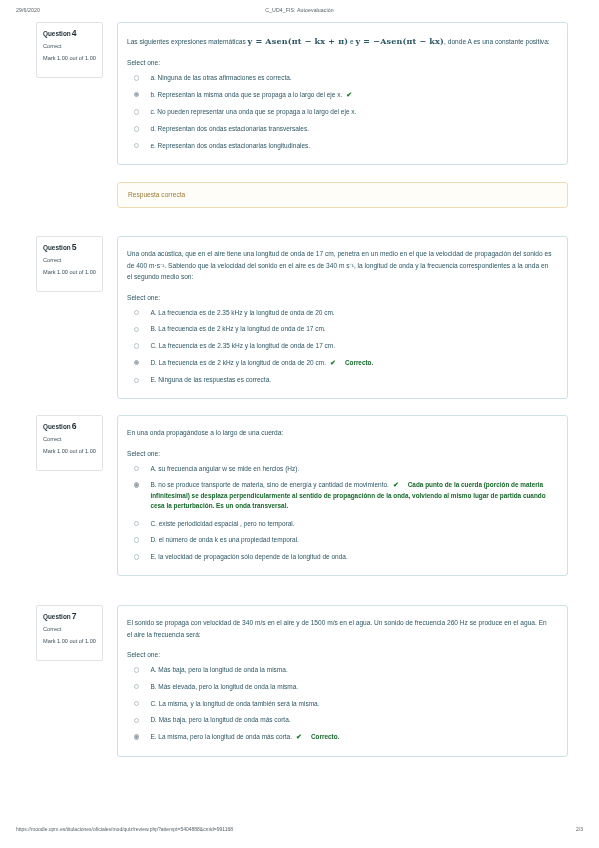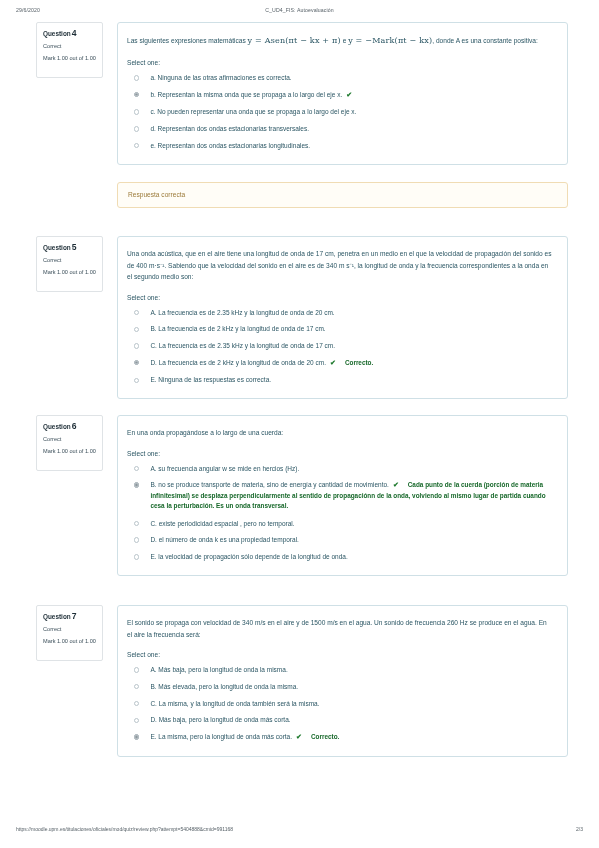--- a/index.html
+++ b/index.html
@@ -122,21 +122,21 @@
     padding: 11px 14px 13px 9px;
   }
 
   .qtext {
     font-size: 6.6px;
     line-height: 1.75;
     color: #2b5664;
   }
   .qtext .mathy {
     font-family: "DejaVu Serif", serif;
-    font-weight: normal;
+    font-weight: bold;
     font-size: 8px;
     letter-spacing: 0.2px;
   }
 
   .select-one {
     font-size: 6.6px;
     color: #2b5664;
     margin-top: 11px;
     margin-bottom: 7px;
   }
@@ -239,21 +239,21 @@
   <div class="qwrap" style="top:22px;">
     <div class="qinfo">
       <div class="q-num">
         <span>Question</span><span class="num">4</span>
       </div>
       <div class="q-state">Correct</div>
       <div class="q-mark">Mark 1.00 out of 1.00</div>
     </div>
     <div class="qbody">
       <div class="qtext">
-        <span>Las siguientes expresiones matemáticas </span><span class="mathy">y = Asen(πt − kx + π)</span><span> e </span><span class="mathy">y = −Mark(πt − kx)</span><span>, donde A es una constante positiva:</span>
+        <span>Las siguientes expresiones matemáticas </span><span class="mathy">y = Asen(πt − kx + π)</span><span> e </span><span class="mathy">y = −Asen(πt − kx)</span><span>, donde A es una constante positiva:</span>
       </div>
       <div class="select-one">Select one:</div>
       <ul class="opts">
         <li class="opt">
           <span class="radio"></span>
           <span class="opt-label">a. Ninguna de las otras afirmaciones es correcta.</span>
         </li>
         <li class="opt">
           <span class="radio checked"></span>
           <span class="opt-label"><span>b. Representan la misma onda que se propaga a lo largo del eje x.</span><span class="tick">✔</span></span>

